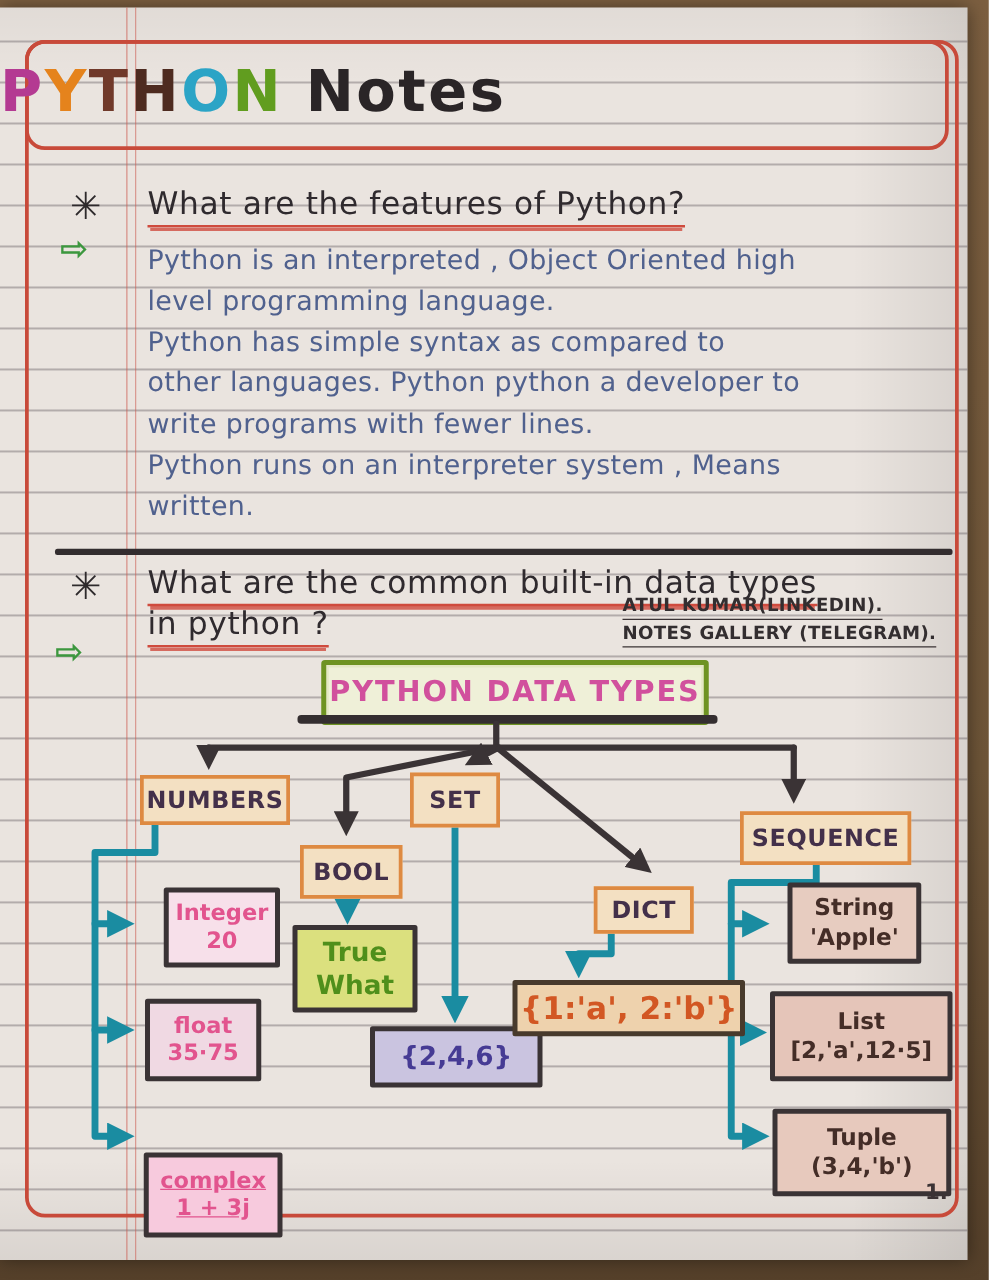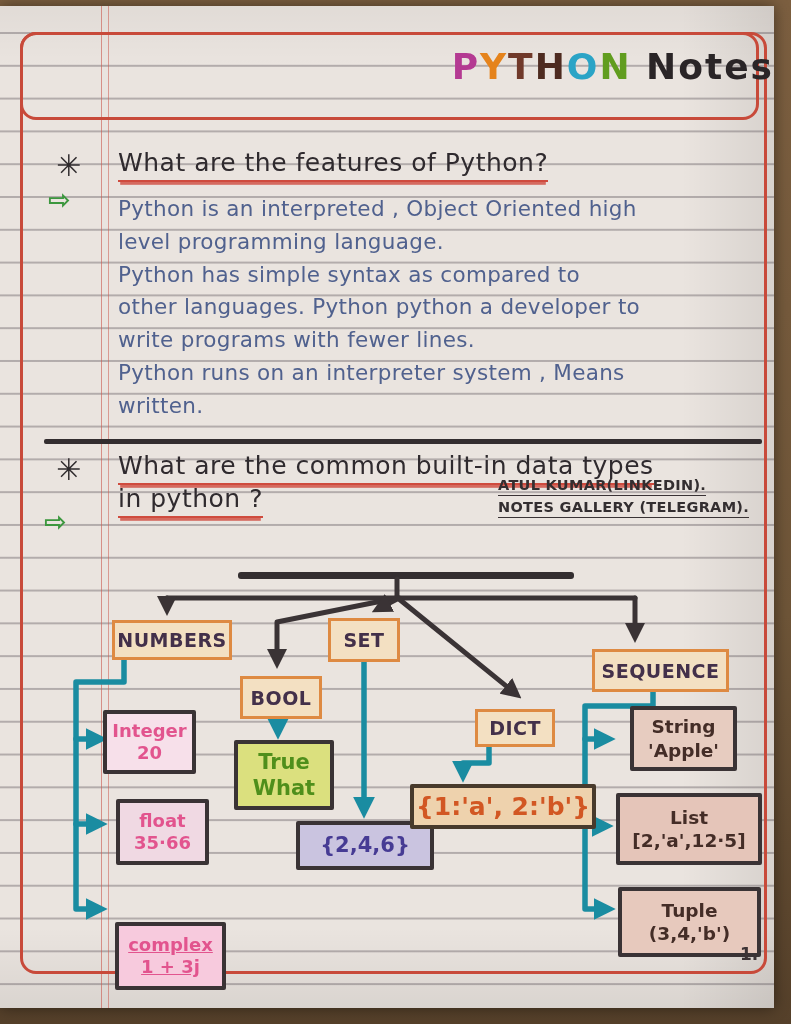--- a/index.html
+++ b/index.html
@@ -28,22 +28,22 @@
   }
   .outer-frame{
     position:absolute;left:20px;top:26px;width:741px;height:936px;
     border:3.5px solid #c84a3a;border-radius:16px;
   }
   .title-frame{
     position:absolute;left:20px;top:26px;width:733px;height:82px;
     border:3.5px solid #c84a3a;border-radius:16px;
   }
   .page-title{
-    position:absolute;left:0;top:40px;width:774px;text-align:right;
-    font-size:36px;font-weight:bold;letter-spacing:2px;
+    position:absolute;left:0;top:40px;width:774px;text-align:left;
+    font-size:46px;font-weight:bold;letter-spacing:2px;
   }
   .title-rest{color:#2a2527;}
   .bullet{position:absolute;font-size:30px;color:#2e2a2c;font-weight:bold;}
   .garrow{position:absolute;font-size:27px;color:#3c973e;font-weight:bold;}
   .question{
     position:absolute;font-size:25px;color:#2f2a2e;font-weight:500;letter-spacing:.5px;
     border-bottom:2.5px solid #cf4b3e;box-shadow:0 5px 0 -2.2px rgba(207,75,62,.8);
     padding-bottom:3px;white-space:nowrap;
   }
   .answer{
@@ -105,20 +105,21 @@
 
   <div class="bullet" style="left:56px;top:446px;">✳</div>
   <div class="question" style="left:118px;top:445px;">What are the common built-in data types</div>
   <div class="question" style="left:118px;top:478px;">in python ?</div>
   <div class="credits">
     <div>ATUL KUMAR(LINKEDIN).</div><br>
     <div>NOTES GALLERY (TELEGRAM).</div>
   </div>
   <div class="garrow" style="left:44px;top:500px;">⇨</div>
 
+  <div class="root-box">PYTHON DATA TYPES</div>
   <div class="shelf"></div>
 
   <svg class="connectors" viewBox="0 0 791 1024">
     <defs>
       <marker id="ab" viewBox="0 0 10 10" refX="6.5" refY="5" markerWidth="4" markerHeight="4" orient="auto-start-reverse">
         <path d="M0,0 L10,5 L0,10 z" fill="#3a3335"></path>
       </marker>
       <marker id="at" viewBox="0 0 10 10" refX="6.5" refY="5" markerWidth="4" markerHeight="4" orient="auto-start-reverse">
         <path d="M0,0 L10,5 L0,10 z" fill="#1a8ca1"></path>
       </marker>
@@ -146,27 +147,27 @@
       <path d="M585,820 L606,820" marker-end="url(#at)"></path>
     </g>
   </svg>
 
   <div class="cat" style="left:112px;top:614px;width:114px;height:34px;">NUMBERS</div>
   <div class="cat" style="left:240px;top:670px;width:76px;height:37px;">BOOL</div>
   <div class="cat" style="left:328px;top:612px;width:66px;height:38px;">SET</div>
   <div class="cat" style="left:475px;top:703px;width:74px;height:32px;">DICT</div>
   <div class="cat" style="left:592px;top:643px;width:131px;height:37px;">SEQUENCE</div>
 
-  <div class="val" style="left:103px;top:704px;width:85px;height:56px;background:#f7e0ea;color:#e2548e;font-size:18px;">
+  <div class="val" style="left:131px;top:704px;width:85px;height:56px;background:#f7e0ea;color:#e2548e;font-size:18px;">
     <div>Integer</div>
     <div>20</div>
   </div>
   <div class="val" style="left:116px;top:793px;width:85px;height:58px;background:#f0d9e3;color:#e2548e;font-size:18px;">
     <div>float</div>
-    <div>35·66</div>
+    <div>35·75</div>
   </div>
   <div class="val" style="left:115px;top:916px;width:103px;height:60px;background:#f7cadd;color:#e2548e;font-size:18px;text-decoration:underline;">
     <div>complex</div>
     <div>1 + 3j</div>
   </div>
   <div class="val" style="left:234px;top:734px;width:92px;height:62px;background:#dbe07e;color:#4f8f1b;font-size:21px;">
     <div>True</div>
     <div>What</div>
   </div>
   <div class="val" style="left:296px;top:815px;width:130px;height:41px;background:#cac4e0;color:#463b94;font-size:21px;">

